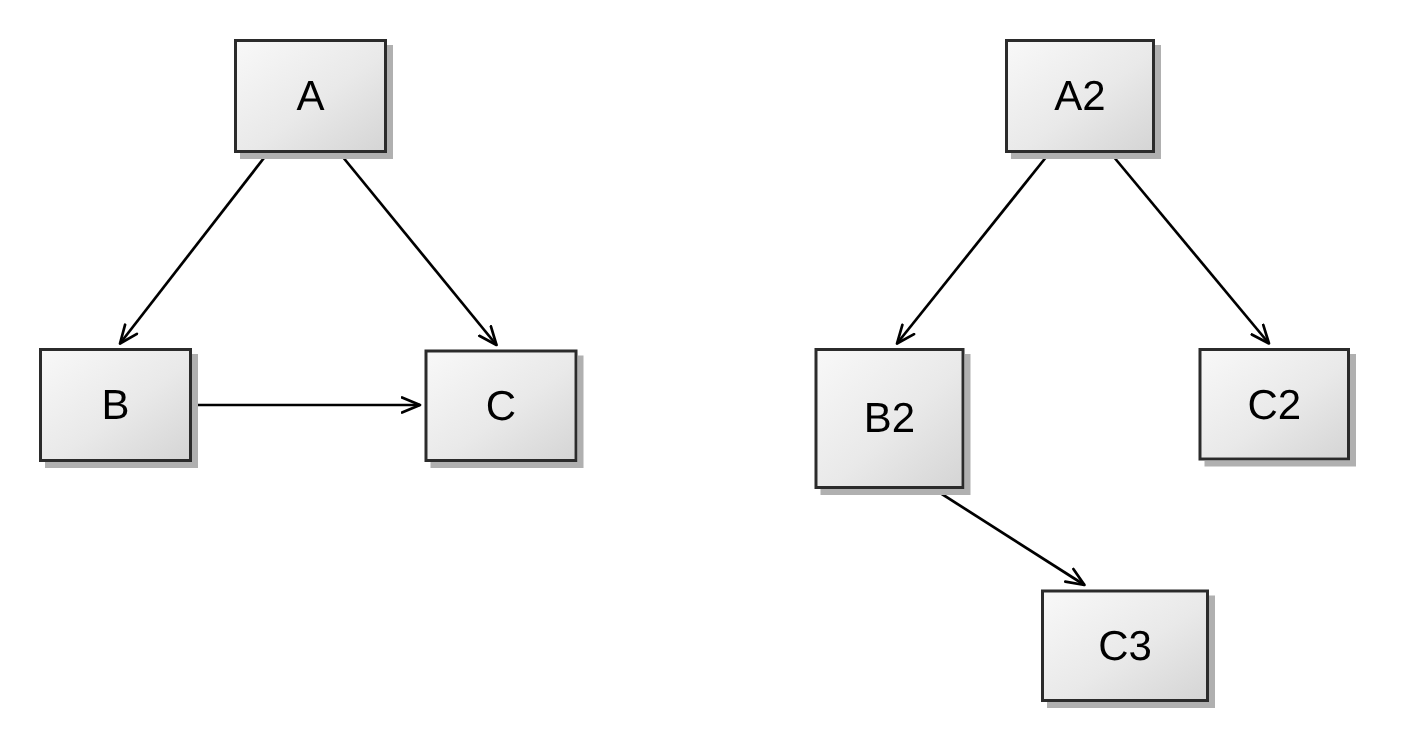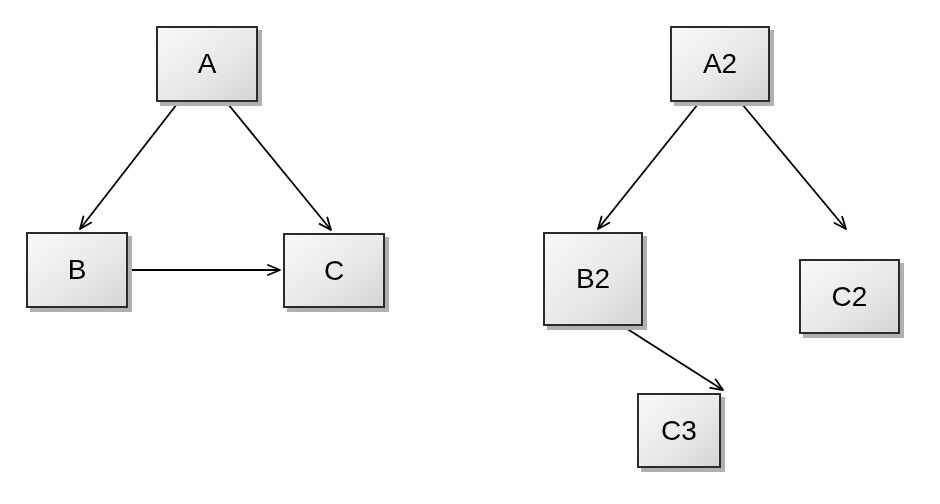--- a/index.html
+++ b/index.html
@@ -73,19 +73,19 @@
     </div>
     <div class="node" style="left: 283px; top: 233px; width: 102px; height: 75px;">
       <span class="node-label">C</span>
     </div>
     <div class="node" style="left: 670px; top: 26px; width: 100px; height: 76px;">
       <span class="node-label">A2</span>
     </div>
     <div class="node" style="left: 543px; top: 232px; width: 100px; height: 94px;">
       <span class="node-label">B2</span>
     </div>
-    <div class="node" style="left: 799px; top: 232px; width: 101px; height: 75px; margin-top: 27px;">
+    <div class="node" style="left: 799px; top: 232px; width: 101px; height: 75px;">
       <span class="node-label">C2</span>
     </div>
-    <div class="node" style="left: 637px; top: 393px; width: 84px; height: 75px;">
+    <div class="node" style="left: 694px; top: 393px; width: 112px; height: 75px;">
       <span class="node-label">C3</span>
     </div>
   </div>
 
 </body></html>

